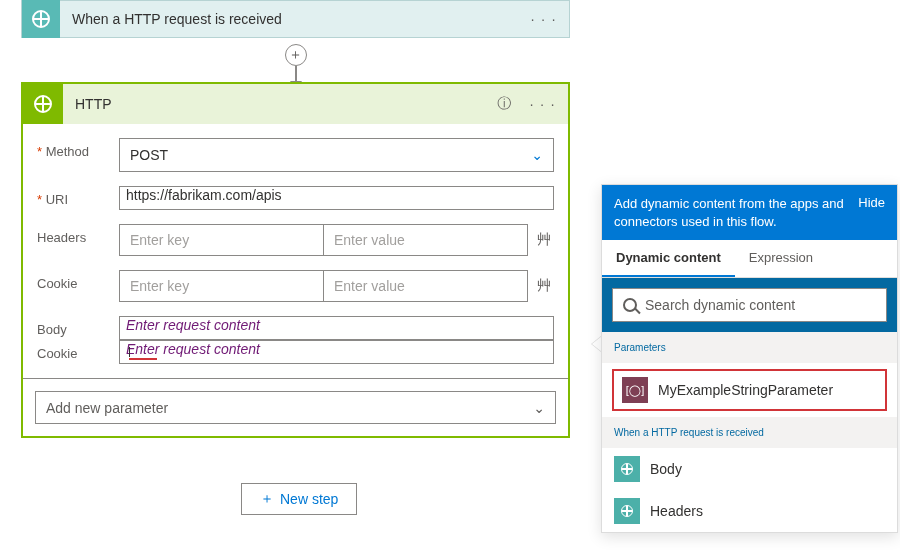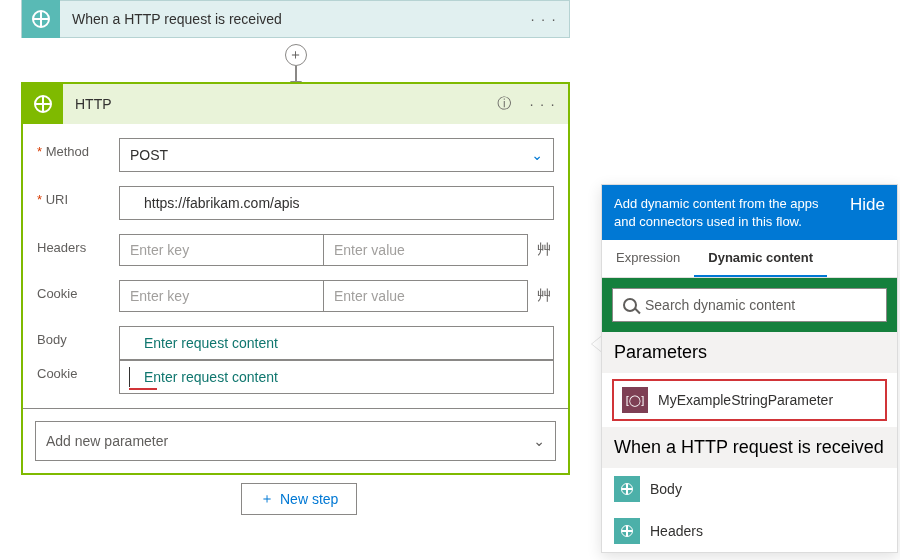--- a/index.html
+++ b/index.html
@@ -41,68 +41,68 @@
   .form-row .lbl { width:82px; font-size:13px; color:#605e5c; padding-top:6px; }
   .form-row .lbl.req::before { content:"* "; color:#d83b01; }
   .form-row .field { flex:1; }
 
   .select-box {
     border:1px solid #8a8886; height:32px; display:flex; align-items:center; padding:16px 10px;
     justify-content:space-between; background:#fff;
   }
   .chev { color:#0078d4; }
 
-  .text-input { border:1px solid #8a8886; height:34px; padding:0 24px; width:100%; background:#fff; display:flex; align-items:center; }
-  .text-input.ph { color:#0f766e; }
+  .text-input { border:1px solid #8a8886; height:24px; padding:0 6px; width:100%; background:#fff; display:flex; }
+  .text-input.ph { color:#701a75;font-style:italic; }
 
   .kv-row { display:flex; align-items:center; gap:6px; }
   .kv-row .kv-pair { flex:1; display:flex; border:1px solid #8a8886; height:32px; }
   .kv-pair .k, .kv-pair .v { flex:1; display:flex; align-items:center; padding:0 10px; color:#a19f9d; }
   .kv-pair .k { border-right:1px solid #8a8886; }
   .mode-icon { width:20px; color:#605e5c; text-align:center; }
 
   .body-block { margin-bottom:4px; }
   .dyn-link-row { text-align:right; font-size:12px; color:#0078d4; margin-top:2px; margin-bottom:8px; }
   .dyn-link-row .plus-badge { display:inline-block; width:14px; height:14px; background:#0078d4; color:#fff; font-size:11px; line-height:14px; text-align:center; margin-left:4px; }
 
   .cookie-input { position:relative; }
   .cursor-line { position:absolute; left:9px; top:6px; bottom:6px; width:1px; background:#323130; }
   .red-under { position:absolute; left:9px; bottom:3px; width:28px; border-bottom:2px solid #d13438; }
 
   .add-param {
     margin: 0 -14px -14px -14px; border-top:1px solid #8a8886;
     border-bottom:0; border-left:0; border-right:0;
   }
   .add-param-inner {
-    margin:12px; height:40px; border:1px solid #8a8886; display:flex; align-items:center; justify-content:space-between; padding:0 10px; color:#605e5c;
+    margin:12px; height:33px; border:1px solid #8a8886; display:flex; align-items:center; justify-content:space-between; padding:0 10px; color:#605e5c;
   }
 
   
   .new-step {
     position:absolute; left: 241px; top: 483px;
     border:1px solid #8a8886; background:#fff; padding:6px 18px; color:#0078d4; font-size:14px;
     display:flex; align-items:center; gap:6px;
   }
 
   
   .dyn-panel { position:absolute; left:601px; top:184px; width:297px; border:1px solid #dcdcdc; background:#fff; box-shadow:0 4px 14px rgba(0,0,0,.12); }
   .dyn-flag { position:absolute; left:592px; top:336px; width:0; height:0; border-top:8px solid transparent; border-bottom:8px solid transparent; border-right:10px solid #fff; filter: drop-shadow(-1px 0 0 #dcdcdc); }
 
   .dyn-top { background:#0078d4; color:#fff; padding:10px 12px; display:flex; align-items:flex-start; justify-content:space-between; }
   .dyn-top .msg { font-size:13px; line-height:1.35; padding-right:8px; }
-  .dyn-top .hide { font-size:17px; }
+  .dyn-top .hide { font-size:13px; }
 
   .dyn-tabs { display:flex; border-bottom:1px solid #e1dfdd; background:#fff; }
   .dyn-tabs .tab { padding:10px 14px; font-size:13px; color:#605e5c; }
   .dyn-tabs .tab.active { color:#323130; font-weight:600; border-bottom:2px solid #0078d4; }
 
-  .dyn-search-wrap { background:#15803d; padding:10px; }
+  .dyn-search-wrap { background:#0369a1; padding:10px; }
   .dyn-search { background:#fff; border:1px solid #8a8886; height:34px; display:flex; align-items:center; padding:0 10px; color:#605e5c; gap:8px; }
 
-  .dyn-group-label { background:#f3f2f1; color:#000000; font-size:18px; padding:10px 12px; }
+  .dyn-group-label { background:#f3f2f1; color:#0369a1; font-size:10px; padding:10px 12px; }
 
   .dyn-item { display:flex; align-items:center; gap:10px; padding:8px 12px; }
   .dyn-item .badge { width:26px; height:26px; display:flex; align-items:center; justify-content:center; color:#fff; font-size:11px; }
   .dyn-item .badge.maroon { background:#7e3f54; }
   .dyn-item .badge.teal { background:#4cb0a9; }
   .dyn-item.boxed { margin:6px 10px; border:2px solid #d13438; padding:6px 8px; }
 
   
   .globe { width:18px; height:18px; border:2px solid #fff; border-radius:50%; position:relative; }
   .globe::before, .globe::after { content:""; position:absolute; background:#fff; }
@@ -217,22 +217,22 @@
     <span>New step</span>
   </div>
 
   <div class="dyn-flag"></div>
   <div class="dyn-panel">
     <div class="dyn-top">
       <div class="msg">Add dynamic content from the apps and connectors used in this flow.</div>
       <div class="hide">Hide</div>
     </div>
     <div class="dyn-tabs">
+      <div class="tab active">Dynamic content</div>
       <div class="tab">Expression</div>
-      <div class="tab active">Dynamic content</div>
     </div>
     <div class="dyn-search-wrap">
       <div class="dyn-search">
         <span class="search-glyph"></span>
         <span>Search dynamic content</span>
       </div>
     </div>
 
     <div class="dyn-group-label">Parameters</div>
     <div class="dyn-item boxed">

